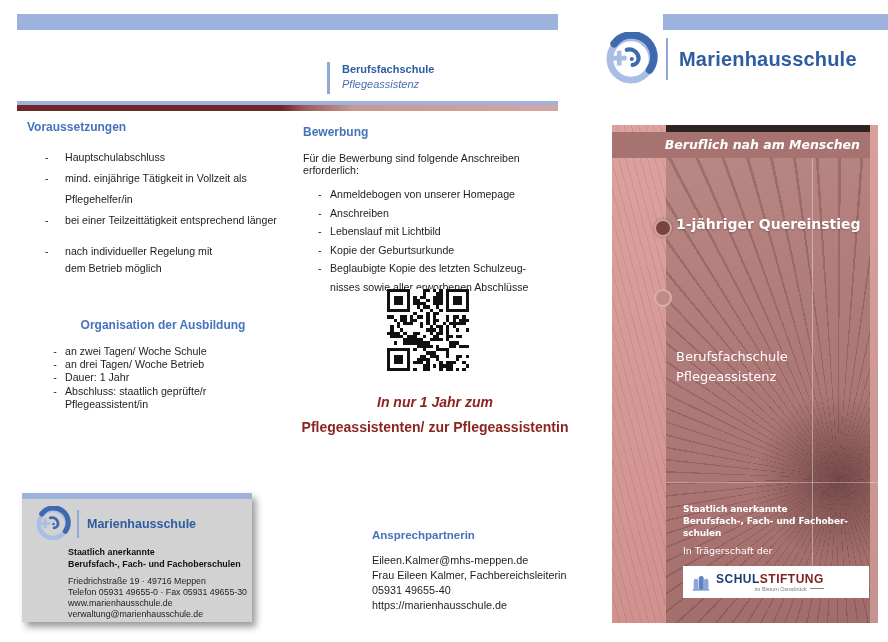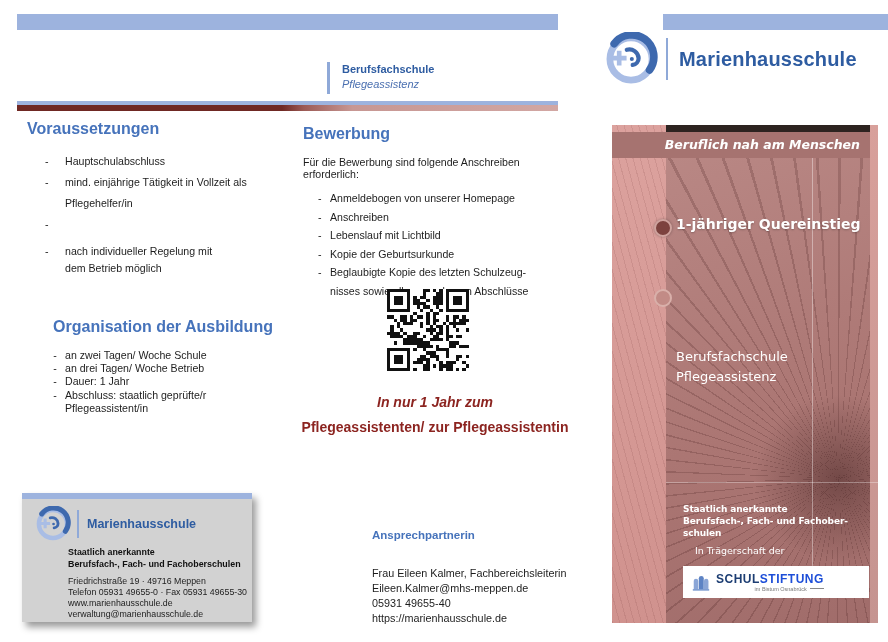--- a/index.html
+++ b/index.html
@@ -22,21 +22,21 @@
   .dept-sep{width:3px;height:32px;background:#8fa9d8;margin-right:12px;}
   .dept-l1{font-size:11px;font-weight:bold;color:#2e5ca1;line-height:15px;}
   .dept-l2{font-size:11px;font-style:italic;color:#4a6fb0;line-height:15px;}
 
   
   .hrule{position:absolute;left:17px;top:101px;width:541px;}
   .hrule .b{height:4px;background:#9db3de;}
   .hrule .r{height:6px;background:linear-gradient(90deg,#6f2823 0%,#6f2823 49%,#9c5a55 53%,#c79793 62%,#d2a7a3 100%);}
 
   
-  h3{margin:0;font-size:16px;font-weight:bold;color:#4673bb;}
+  h3{margin:0;font-size:12px;font-weight:bold;color:#4673bb;}
   .sec{position:absolute;left:27px;width:272px;}
   #sec1{top:120px;} #sec2{top:243px;} #sec3{top:318px;text-align:center;}
   #sec1 h3,#sec2 h3,#sec3 h3{margin-bottom:13px;}
   .li{display:flex;padding-left:18px;font-size:10.6px;color:#1d1d1d;}
   .li .dash{width:20px;flex:none;}
   .loose .li{line-height:21px;}
   .med   .li{line-height:17px;}
   .tight .li{line-height:13.2px;}
 
   
@@ -47,21 +47,21 @@
   .mid-block .li .dash{width:12px;}
 
   .qr{position:absolute;left:387px;top:289px;width:82px;height:82px;}
   .qr svg{width:82px;height:82px;display:block;}
 
   .slogan{position:absolute;left:300px;top:394px;width:270px;text-align:center;color:#8c2420;font-weight:bold;}
   .slogan .s1{font-size:14px;margin-bottom:9px;font-style:italic;}
   .slogan .s2{font-size:14px;}
 
   .contact{position:absolute;left:372px;top:529px;width:225px;}
-  .contact h3{font-size:11.5px;margin-bottom:25px;}
+  .contact h3{font-size:11.5px;margin-bottom:12px;}
   .contact .cl{font-size:10.8px;line-height:15px;color:#1d1d1d;}
 
   
   .card{position:absolute;left:22px;top:493px;width:230px;height:129px;background:#d2d2d2;
         box-shadow:4px 5px 7px rgba(0,0,0,.40);}
   .card-bar{height:6px;background:#9db3de;}
   .card-head{display:flex;align-items:center;padding:7px 0 0 13px;}
   .card-head svg{width:36px;height:36px;}
   .card-sep{width:2px;height:28px;background:#8fa9d8;margin:0 8px 0 6px;}
   .card-brand{font-size:12.5px;font-weight:bold;color:#2e5ca1;}
@@ -95,28 +95,28 @@
   .bullet.b2{left:42px;top:164px;background:#c28b86;border:2px solid #d9b0aa;}
 
   .cv-title1{position:absolute;left:64px;top:91px;width:200px;color:#fff;font-size:14px;font-weight:bold;
              text-shadow:0 1px 2px rgba(0,0,0,.25);}
   .cv-title2{position:absolute;left:64px;top:146px;width:196px;color:#fff;font-size:13px;line-height:20px;
              text-shadow:0 1px 2px rgba(0,0,0,.25);}
   .cv-title2 .bd{font-weight:bold;}
   .cv-sub{position:absolute;left:64px;top:222px;width:190px;color:#fff;font-size:13px;line-height:20px;}
   .cv-accred{position:absolute;left:71px;top:378px;width:190px;color:#fff;font-weight:bold;
              font-size:9px;line-height:12px;letter-spacing:-.1px;}
-  .cv-carrier{position:absolute;left:71px;top:420px;width:190px;color:#fff;font-size:9.5px;margin-left:12px;}
+  .cv-carrier{position:absolute;left:71px;top:420px;width:190px;color:#fff;font-size:9.5px;}
   .stiftung{position:absolute;left:71px;top:441px;width:186px;height:32px;background:#ffffff;
             display:flex;align-items:center;padding-left:8px;box-sizing:border-box;}
   .stiftung svg{width:20px;height:20px;flex:none;margin-right:5px;}
   .st-col{display:flex;flex-direction:column;}
   .st-row{font-family:"Liberation Sans",sans-serif;font-size:12px;font-weight:bold;letter-spacing:.5px;line-height:13px;}
   .st-a{color:#1d3e73;text-transform:uppercase;text-align:center;}
-  .st-b{color:#1d4ed8;text-transform:uppercase;}
+  .st-b{color:#7f1d1d;text-transform:uppercase;}
   .st-sub{display:flex;align-items:center;justify-content:flex-end;font-size:5.5px;color:#777;
           font-family:"Liberation Sans",sans-serif;}
   .st-rule{display:inline-block;width:14px;border-top:1px solid #888;margin-left:3px;}
 </style>
 </head>
 <body>
 
 <div class="page">
 
   <div class="topbar l"></div>
@@ -157,20 +157,21 @@
       <div class="li">
           <span class="dash">-</span>
           <span>mind. einjährige Tätigkeit in Vollzeit als</span>
         </div>
       <div class="li">
           <span class="dash"></span>
           <span>Pflegehelfer/in</span>
         </div>
       <div class="li">
           <span class="dash">-</span>
+          <span>bei einer Teilzeittätigkeit entsprechend länger</span>
         </div>
     </div>
   </div>
 
   <div class="sec" id="sec2">
     <div class="med">
       <div class="li">
           <span class="dash">-</span>
           <span>nach individueller Regelung mit</span>
         </div>
@@ -453,22 +454,22 @@
       </svg>
   </div>
 
   <div class="slogan">
     <div class="s1">In nur 1 Jahr zum</div>
     <div class="s2">Pflegeassistenten/ zur Pflegeassistentin</div>
   </div>
 
   <div class="contact">
     <h3>Ansprechpartnerin</h3>
+    <div class="cl">Eileen.Kalmer@mhs-meppen.de</div>
     <div class="cl">Frau Eileen Kalmer, Fachbereichsleiterin</div>
-    <div class="cl">Eileen.Kalmer@mhs-meppen.de</div>
     <div class="cl">05931 49655-40</div>
     <div class="cl">https://marienhausschule.de</div>
   </div>
 
   <div class="card">
     <div class="card-bar"></div>
     <div class="card-head">
       <svg viewBox="0 0 64 64">
         <circle cx="32" cy="32" r="25" fill="none" stroke="#a9bde5" stroke-width="8"></circle>
         <path d="M12 14 A25 25 0 1 1 54 45" fill="none" stroke="#3e69ae" stroke-width="9" stroke-linecap="round"></path>

